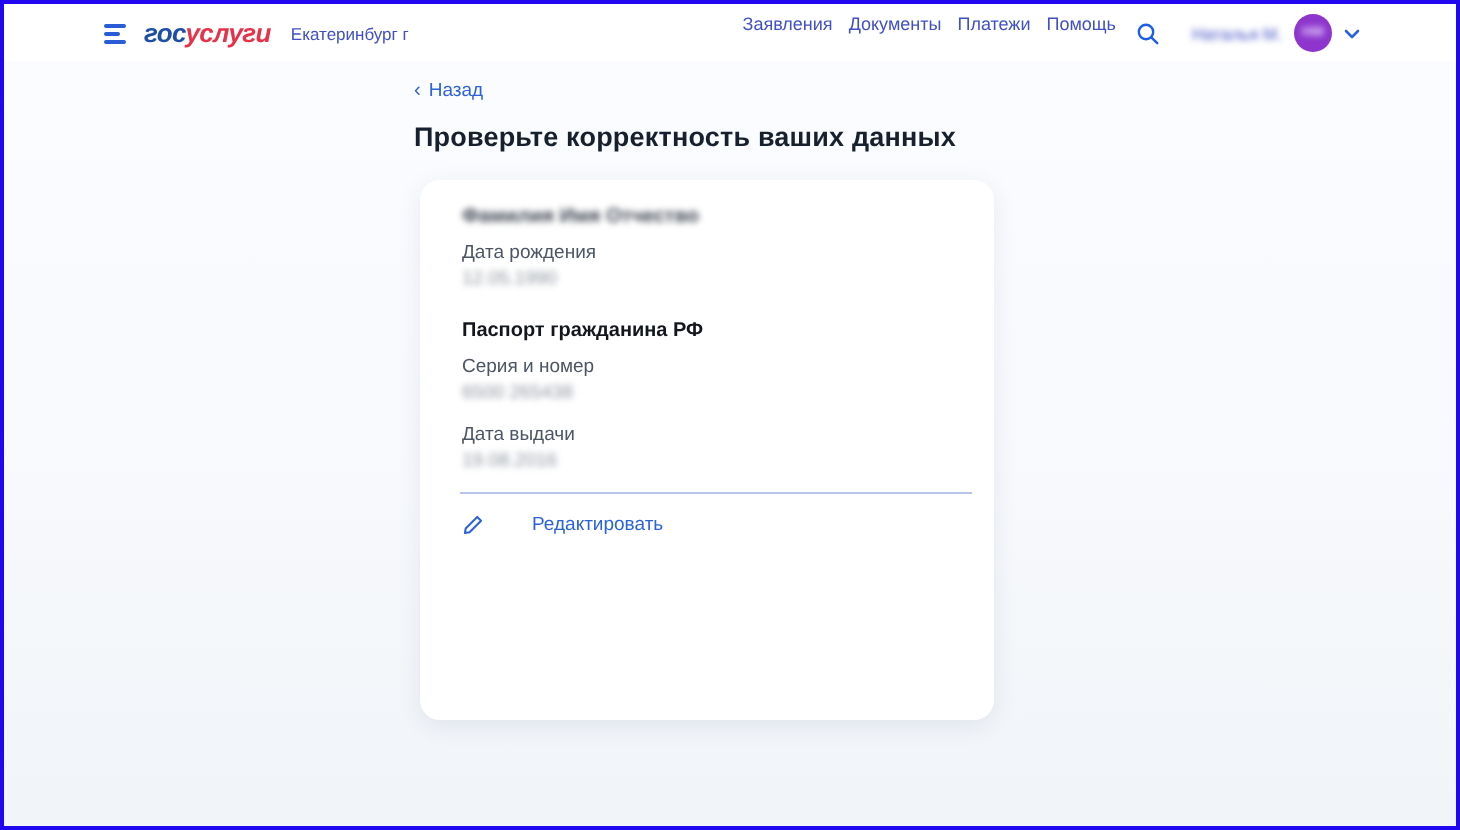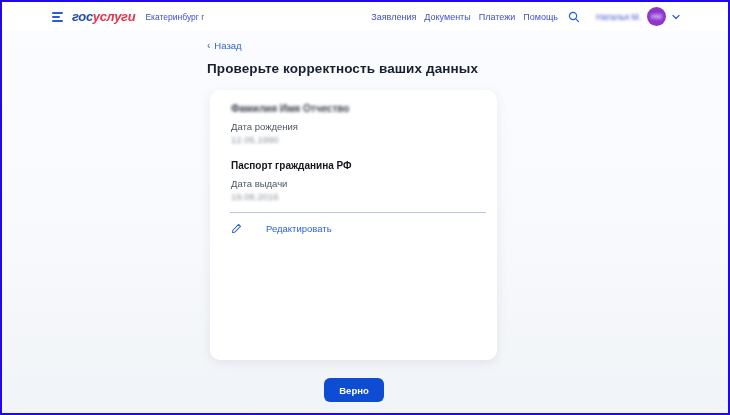--- a/index.html
+++ b/index.html
@@ -21,21 +21,21 @@
     padding:0 48px 0 50px;
     box-sizing:border-box;
   }
   .burger{display:inline-flex;flex-direction:column;gap:2px;cursor:pointer;margin-right:9px;}
   .burger i{display:block;height:2px;width:11px;background:#2a5cd7;border-radius:1px;}
   .burger i.mid{width:8px;}
   .logo{font-size:13px;font-weight:800;letter-spacing:-0.3px;line-height:1;cursor:pointer;font-style:italic;}
   .logo .p1{color:#1e4fa5;}
   .logo .p2{color:#e5334a;}
   .location{font-size:8.5px;color:#4150c4;margin-left:10px;cursor:pointer;}
-  .nav{margin-left:auto;display:flex;align-items:center;gap:8px;}
+  .nav{margin-left:auto;display:flex;gap:8px;}
   .nav a{font-size:9px;color:#4150c4;text-decoration:none;cursor:pointer;}
   .search-btn{display:inline-flex;align-items:center;cursor:pointer;margin-left:2px;}
   .user{display:flex;align-items:center;gap:6px;margin-left:8px;cursor:pointer;}
   .user-name{font-size:8.5px;color:#4150c4;filter:blur(1.6px);}
   .avatar{width:19px;height:19px;border-radius:50%;background:#8d35cc;color:#e9d6ff;
     font-size:7px;font-weight:bold;display:flex;align-items:center;justify-content:center;
     filter:none;}
   .avatar span{filter:blur(1.5px);}
   .chev{display:inline-flex;}
   
@@ -134,34 +134,37 @@
 
     <div class="full-name blurred">Фамилия Имя Отчество</div>
 
     <div class="fld">
       <div class="lbl">Дата рождения</div>
       <div class="val blurred">12.05.1990</div>
     </div>
 
     <div class="section-title">Паспорт гражданина РФ</div>
 
+    <div class="fld">
+      <div class="lbl">Серия и номер</div>
+      <div class="val blurred">6500 265438</div>
+    </div>
 
     <div class="fld">
       <div class="lbl">Дата выдачи</div>
       <div class="val blurred">19.08.2016</div>
     </div>
 
 
 
     <hr class="divider">
 
     <a class="edit-link">
       <span style="display:inline-flex;">
         <svg width="11" height="11" viewBox="0 0 12 12">
           <path d="M8.3 1.6 L10.4 3.7 L4.1 10 L1.6 10.4 L2 7.9 Z" fill="none" stroke="#2a63d9" stroke-width="1.1" stroke-linejoin="round"></path>
         </svg>
       </span>
       <span>Редактировать</span>
     </a>
   </div>
 
-  <button class="confirm-btn">Верно</button>
 </div>
 
 </body></html>

